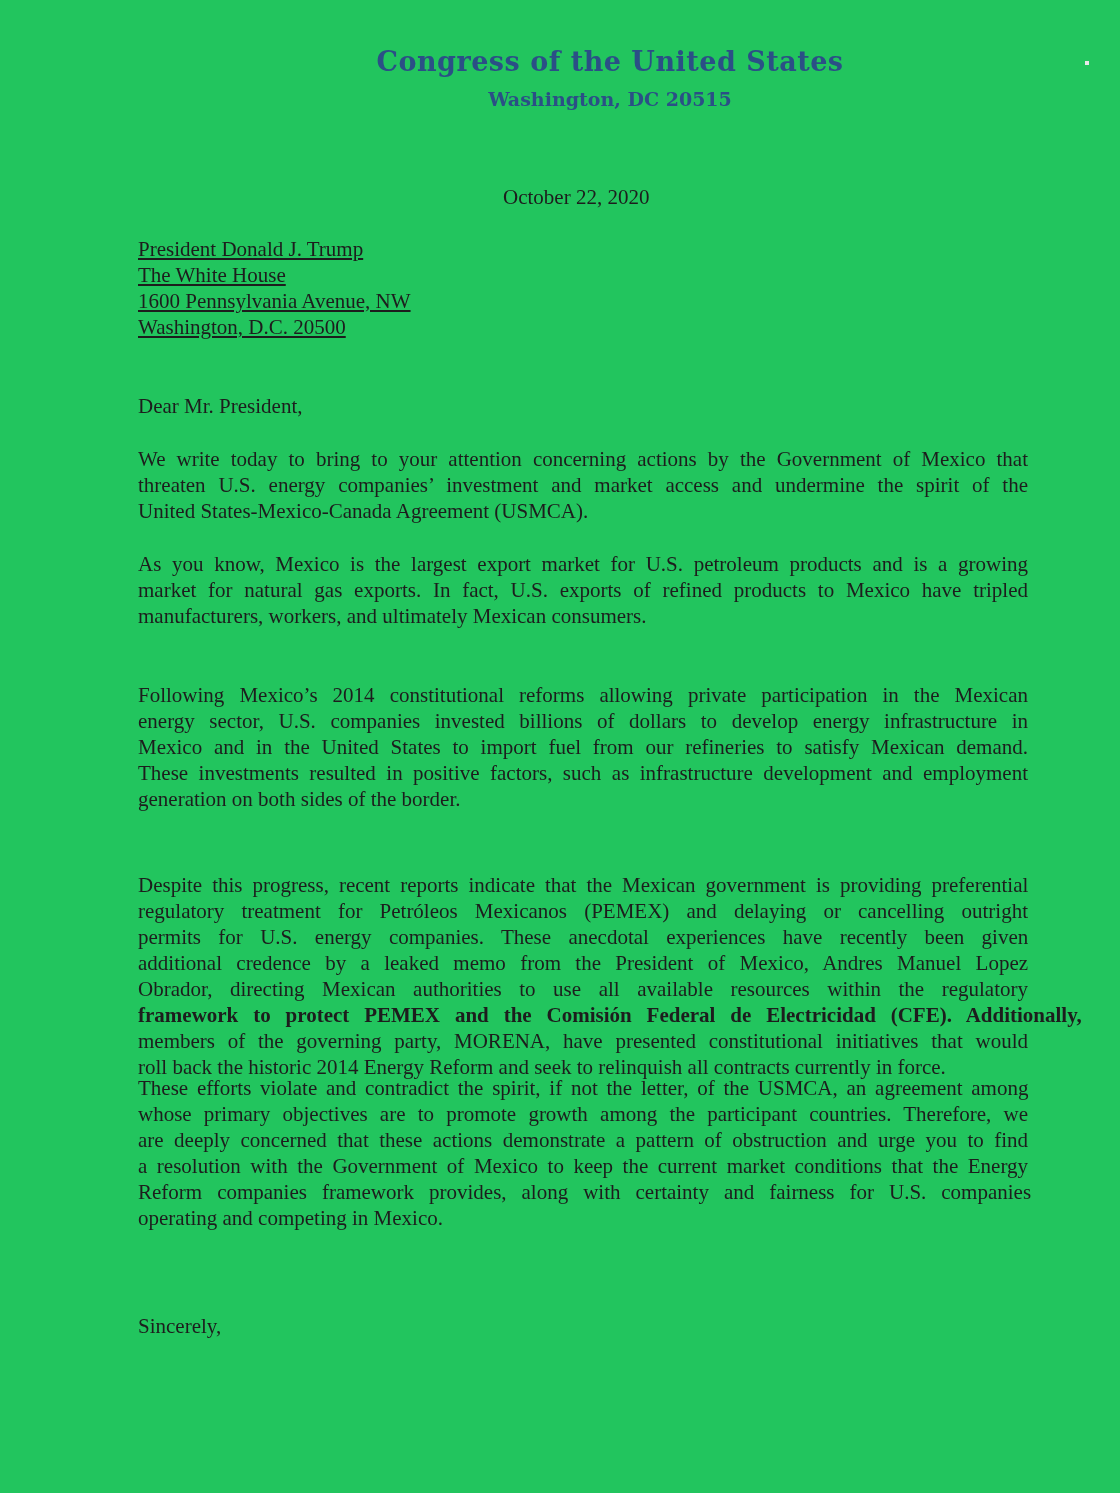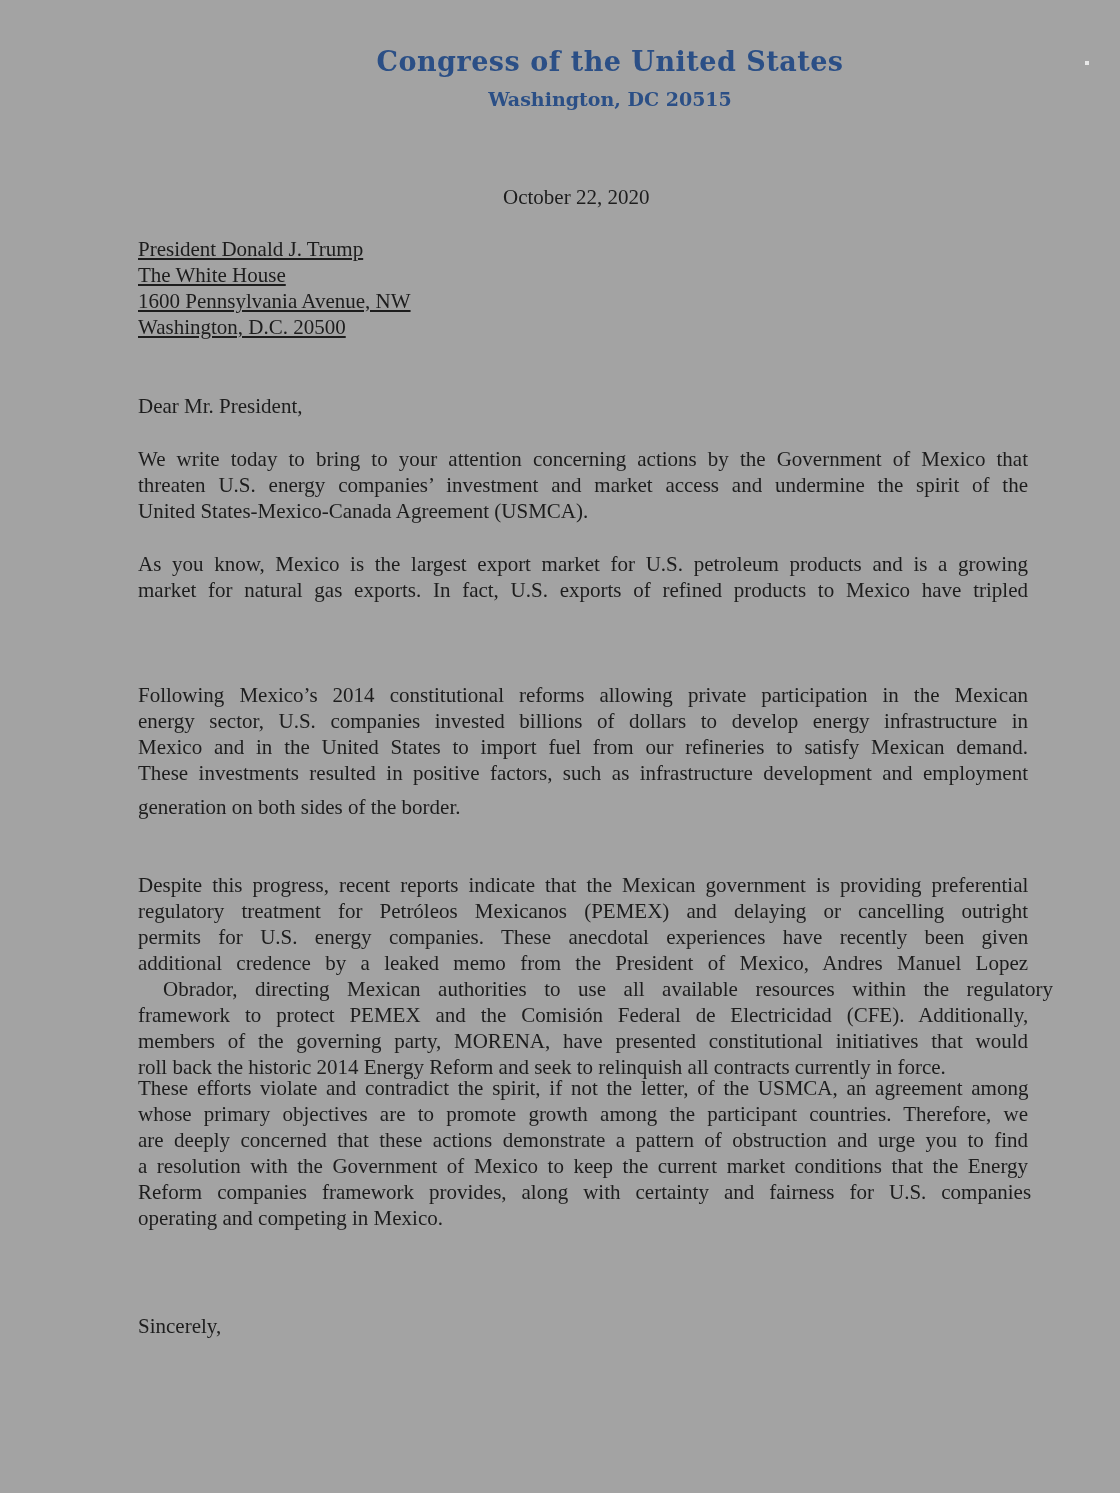--- a/index.html
+++ b/index.html
@@ -1,17 +1,17 @@
 <!DOCTYPE html>
 <html><head>
   <meta charset="utf-8">
   <style>
     html, body { margin: 0; padding: 0; background: #ffffff; }
     body { width: 1120px; height: 1493px; position: relative; overflow: hidden; }
-    .page { position: absolute; left: 0; top: 0; width: 1120px; height: 1493px; background: #a3a3a3; }
+    .page { position: absolute; left: 0; top: 0; width: 1120px; height: 1493px; background: #22c55e; }
     .letterhead { position: absolute; left: 0; width: 1120px; text-align: center; }
     .lh-title {
       top: 46px; left: 50px;
       font-family: "DejaVu Serif", serif; font-weight: bold;
       font-size: 27px; color: #2b4f86; letter-spacing: 0.5px;
     }
     .lh-sub {
       top: 88px; left: 50px;
       font-family: "DejaVu Serif", serif; font-weight: bold;
       font-size: 19px; color: #2b4f86;
@@ -60,37 +60,38 @@
 
   <div class="text para p1">
     <span class="ln" style="display: block; word-spacing: 5.8px;">We write today to bring to your attention concerning actions by the Government of Mexico that</span>
     <span class="ln" style="display: block; word-spacing: 7.53846px;">threaten U.S. energy companies’ investment and market access and undermine the spirit of the</span>
     <span class="ln last" style="display: block;">United States-Mexico-Canada Agreement (USMCA).</span>
   </div>
 
   <div class="text para p2">
     <span class="ln" style="display: block; word-spacing: 5.375px;">As you know, Mexico is the largest export market for U.S. petroleum products and is a growing</span>
     <span class="ln" style="display: block; word-spacing: 6.46667px;">market for natural gas exports. In fact, U.S. exports of refined products to Mexico have tripled</span>
+    <span class="ln last" style="display: block;">manufacturers, workers, and ultimately Mexican consumers.</span>
   </div>
 
   <div class="text para p3">
     <span class="ln" style="display: block; word-spacing: 9.8px; font-family: Liberation Serif, serif;">Following Mexico’s 2014 constitutional reforms allowing private participation in the Mexican</span>
     <span class="ln" style="display: block; word-spacing: 9.33333px;">energy sector, U.S. companies invested billions of dollars to develop energy infrastructure in</span>
     <span class="ln" style="display: block; word-spacing: 6.53333px;">Mexico and in the United States to import fuel from our refineries to satisfy Mexican demand.</span>
     <span class="ln" style="display: block; word-spacing: 5.18182px;">These investments resulted in positive factors, such as infrastructure development and employment</span>
-    <span class="ln last" style="display: block; margin-top: 8px;">generation on both sides of the border.</span>
+    <span class="ln last" style="display: block;">generation on both sides of the border.</span>
   </div>
 
   <div class="text para p4">
     <span class="ln" style="display: block; word-spacing: 4.75px;">Despite this progress, recent reports indicate that the Mexican government is providing preferential</span>
     <span class="ln" style="display: block; word-spacing: 11.9px;">regulatory treatment for Petróleos Mexicanos (PEMEX) and delaying or cancelling outright</span>
     <span class="ln" style="display: block; word-spacing: 12.0909px;">permits for U.S. energy companies. These anecdotal experiences have recently been given</span>
     <span class="ln" style="display: block; word-spacing: 9.07692px;">additional credence by a leaked memo from the President of Mexico, Andres Manuel Lopez</span>
-    <span class="ln" style="display: block; word-spacing: 12.2727px; margin-left: 25px;">Obrador, directing Mexican authorities to use all available resources within the regulatory</span>
-    <span class="ln" style="display: block; word-spacing: 9.63636px;">framework to protect PEMEX and the Comisión Federal de Electricidad (CFE). Additionally,</span>
+    <span class="ln" style="display: block; word-spacing: 12.2727px;">Obrador, directing Mexican authorities to use all available resources within the regulatory</span>
+    <span class="ln" style="display: block; word-spacing: 9.63636px; font-weight: bold;">framework to protect PEMEX and the Comisión Federal de Electricidad (CFE). Additionally,</span>
     <span class="ln" style="display: block; word-spacing: 7.45455px;">members of the governing party, MORENA, have presented constitutional initiatives that would</span>
     <span class="ln last" style="display: block;">roll back the historic 2014 Energy Reform and seek to relinquish all contracts currently in force.</span>
   </div>
 
   <div class="text para p5">
     <span class="ln" style="display: block; word-spacing: 3.5px;">These efforts violate and contradict the spirit, if not the letter, of the USMCA, an agreement among</span>
     <span class="ln" style="display: block; word-spacing: 6.91667px;">whose primary objectives are to promote growth among the participant countries. Therefore, we</span>
     <span class="ln" style="display: block; word-spacing: 5.2px;">are deeply concerned that these actions demonstrate a pattern of obstruction and urge you to find</span>
     <span class="ln" style="display: block; word-spacing: 4.26667px;">a resolution with the Government of Mexico to keep the current market conditions that the Energy</span>
     <span class="ln" style="display: block; word-spacing: 9.72727px;">Reform companies framework provides, along with certainty and fairness for U.S. companies</span>

